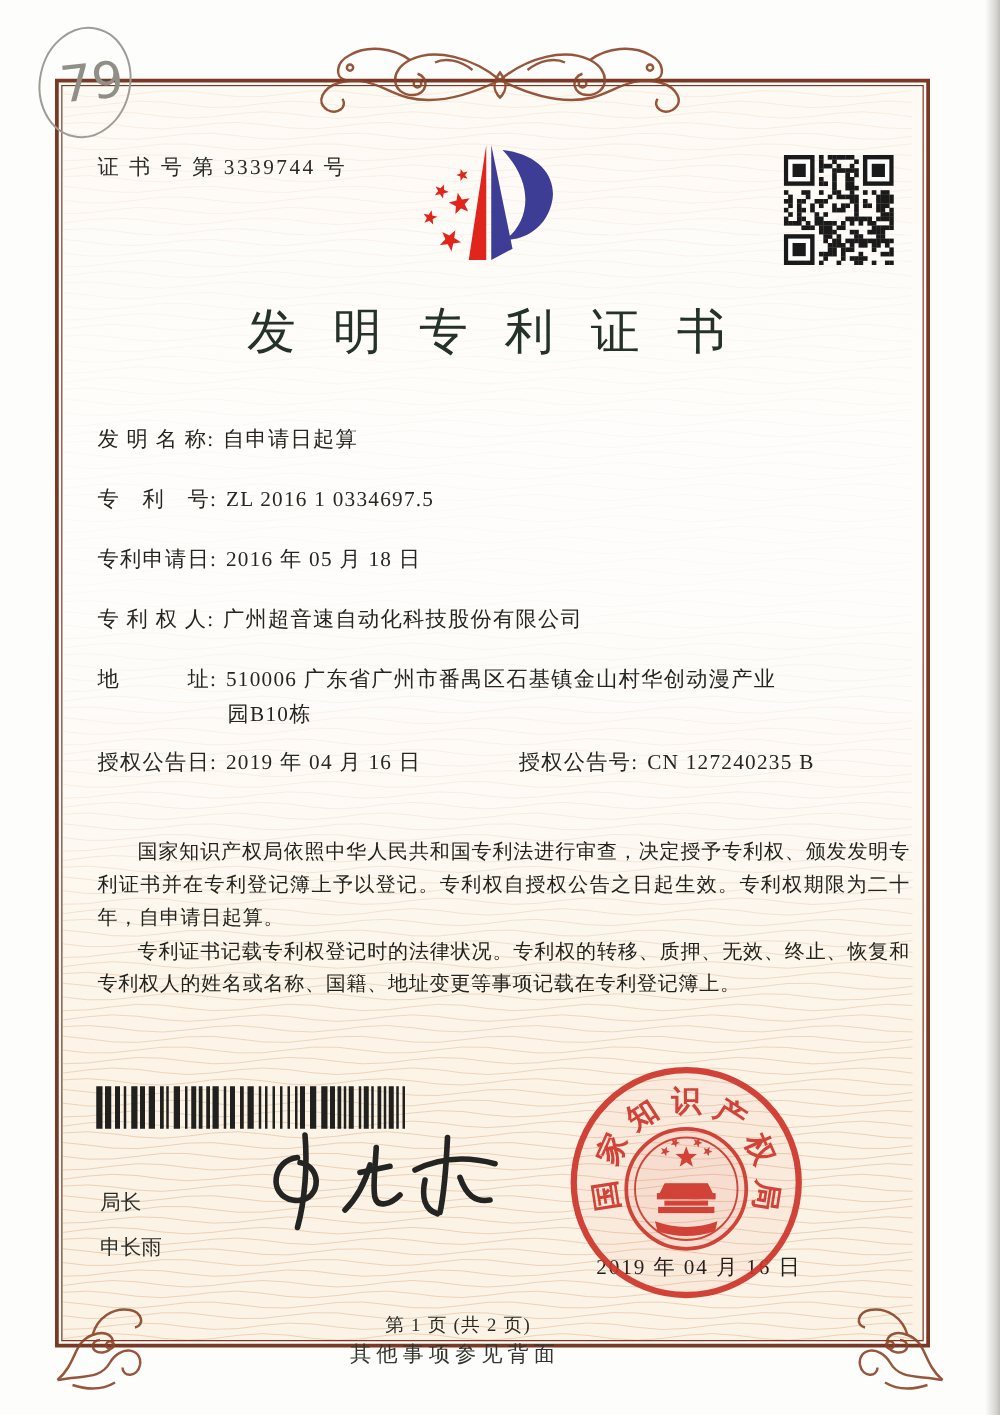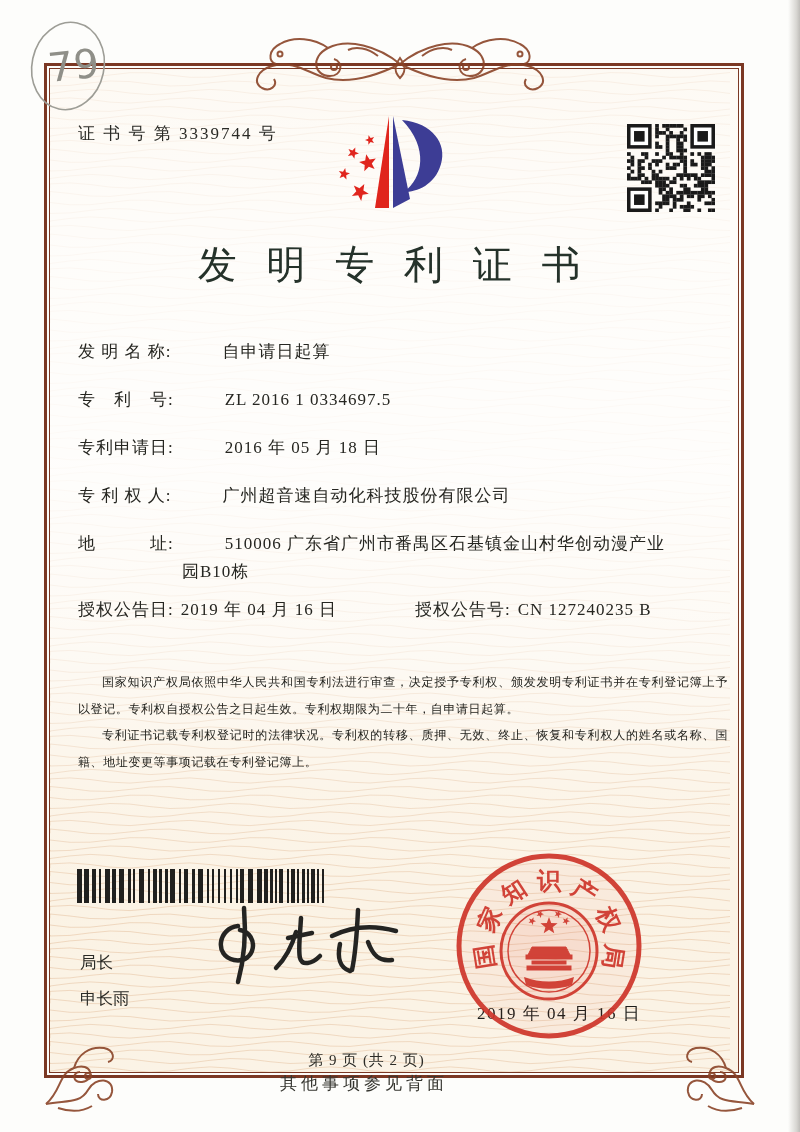--- a/index.html
+++ b/index.html
@@ -28,28 +28,28 @@
       rgba(255,255,255,.06) 85%,
       rgba(255,255,255,.10) 100%);}
   .ornament{position:absolute;pointer-events:none;}
   
   .certno{position:absolute;left:78px;top:122px;font-size:17px;letter-spacing:2px;color:#2a2a26;}
   .logo{position:absolute;left:323px;top:110px;}
   .qr{position:absolute;left:627px;top:124px;}
   .title{position:absolute;left:44px;top:238px;width:700px;text-align:center;
     font-size:39px;font-weight:400;letter-spacing:10px;color:#25322a;}
   .fields{position:absolute;left:78px;top:340px;width:650px;font-size:17px;color:#262621;}
-  .frow{margin-bottom:24px;line-height:24px;display:flex;gap:44px;}
+  .frow{margin-bottom:24px;line-height:24px;display:flex;}
   .flabel{white-space:pre;letter-spacing:1px;}
   .fvalue{margin-left:7px;letter-spacing:1px;}
   .addr2{margin:-20px 0 14px 104px;line-height:24px;letter-spacing:1px;}
   .grant-row{display:flex;line-height:24px;}
   .grant-right{margin-left:78px;display:flex;}
   .body-text{position:absolute;left:78px;top:669px;width:650px;
-    font-size:12px;line-height:26.5px;color:#23231e;text-align:justify;letter-spacing:.6px;}
+    font-size:16px;line-height:26.5px;color:#23231e;text-align:justify;letter-spacing:.6px;}
   .body-text p{margin:0;text-indent:2em;}
   .barcode{position:absolute;left:75px;top:868px;}
   .signatory{position:absolute;left:80px;top:944px;font-size:16.5px;color:#2b2b27;
     font-family:"Liberation Sans","DejaVu Sans",sans-serif;line-height:36px;}
   .signature{position:absolute;left:200px;top:898px;}
   .seal-date{position:absolute;left:477px;top:1002px;font-size:17px;letter-spacing:1.5px;color:#1e1e1b;}
   .seal{position:absolute;left:454px;top:851px;width:190px;height:190px;opacity:.92;}
   .seal-char{position:absolute;width:26px;height:26px;text-align:center;font-size:24px;
     font-weight:700;color:#ce352a;}
   .page-note{position:absolute;left:44px;top:1051px;width:645px;text-align:center;
@@ -594,17 +594,17 @@
           </g>
         <rect x="72" y="104" width="46" height="4"></rect>
         <polygon points="74,104 116,104 112,96 78,96"></polygon>
         <rect x="78" y="110" width="34" height="3"></rect>
         <rect x="73" y="115" width="44" height="4"></rect>
         <path d="M70,126 C86,132 104,132 120,126 L118,134 C104,139 86,139 72,134 Z" stroke="none"></path>
       </g>
     </svg>
   <span class="seal-char" style="left: 14.8372px; top: 92.6375px; transform: rotate(-99deg);">国</span><span class="seal-char" style="left: 19.8789px; top: 54.3419px; transform: rotate(-66deg);">家</span><span class="seal-char" style="left: 44.9645px; top: 24.9704px; transform: rotate(-33deg);">知</span><span class="seal-char" style="left: 82px; top: 14px; transform: rotate(0deg);">识</span><span class="seal-char" style="left: 119.035px; top: 24.9704px; transform: rotate(33deg);">产</span><span class="seal-char" style="left: 144.121px; top: 54.3419px; transform: rotate(66deg);">权</span><span class="seal-char" style="left: 149.163px; top: 92.6375px; transform: rotate(99deg);">局</span></div>
 
-  <div class="page-note">第 9 页 (共 2 页)</div>
+  <div class="page-note">第 1 页 (共 2 页)</div>
   <div class="back-note">其他事项参见背面</div>
 
   <div class="edge-shadow"></div>
 </div>
 
 </body></html>

